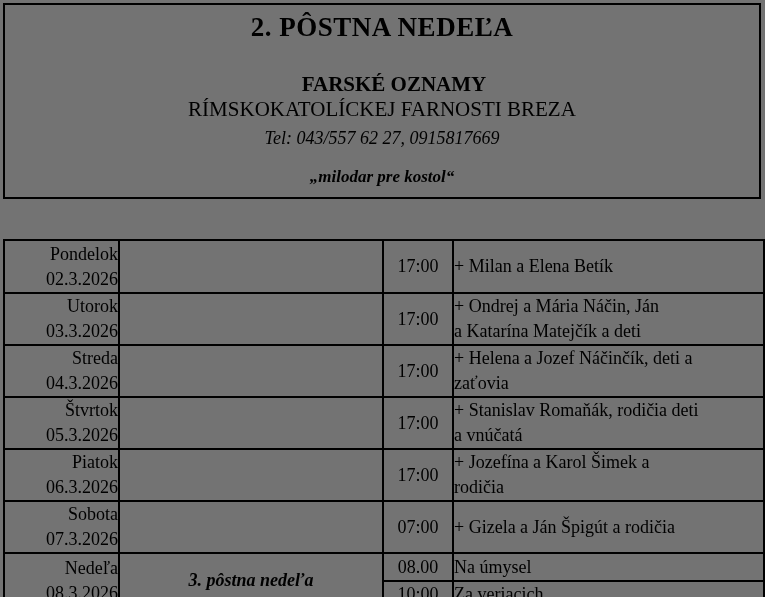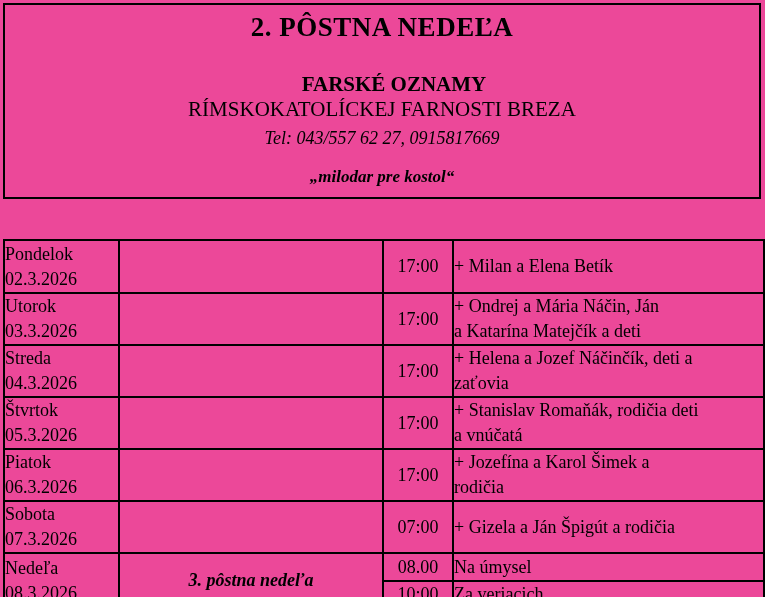--- a/index.html
+++ b/index.html
@@ -1,20 +1,20 @@
 <!DOCTYPE html>
 <html><head>
 <meta charset="utf-8">
 <style>
   html, body { margin: 0; padding: 0; background: #fff; }
   .page {
     position: relative;
     width: 765px;
     height: 597px;
-    background: #ec4899;
+    background: #737373;
     font-family: "Liberation Serif", serif;
     color: #000000;
     overflow: hidden;
   }
   .header-box {
     position: absolute;
     left: 3px; top: 3px;
     width: 754px; height: 192px;
     border: 2px solid #000;
     text-align: center;
@@ -61,21 +61,21 @@
     border-collapse: collapse;
     table-layout: fixed;
   }
   table.schedule td {
     border: 2px solid #000;
     font-size: 18px;
     vertical-align: middle;
     padding: 0;
     overflow: hidden;
   }
-  td.day-cell { text-align: left; line-height: 25px; margin-top: 13px; }
+  td.day-cell { text-align: right; line-height: 25px; margin-top: 13px; }
   td.note-cell { text-align: center; font-weight: bold; font-style: italic; }
   td.time-cell { text-align: center; }
   td.desc-cell { padding-left: 8px; padding-right: 4px; line-height: 25px; }
 </style>
 </head>
 <body>
 
 <div class="page">
 
   <div class="header-box">

